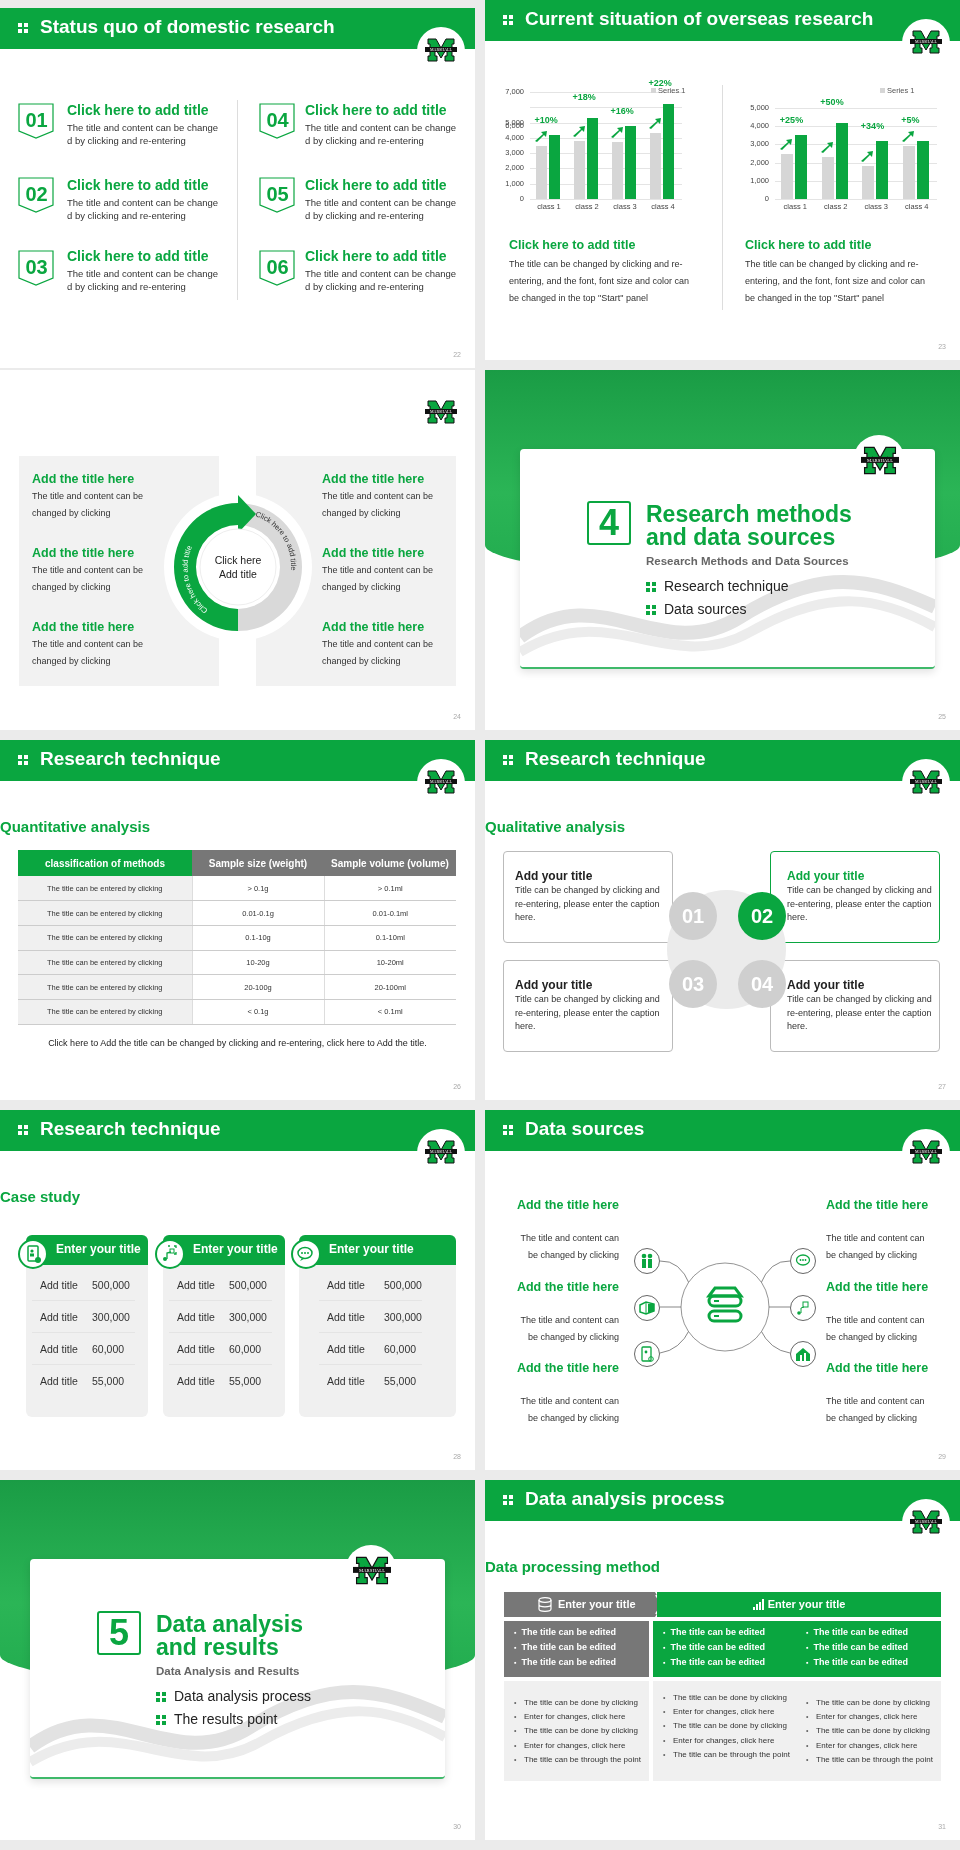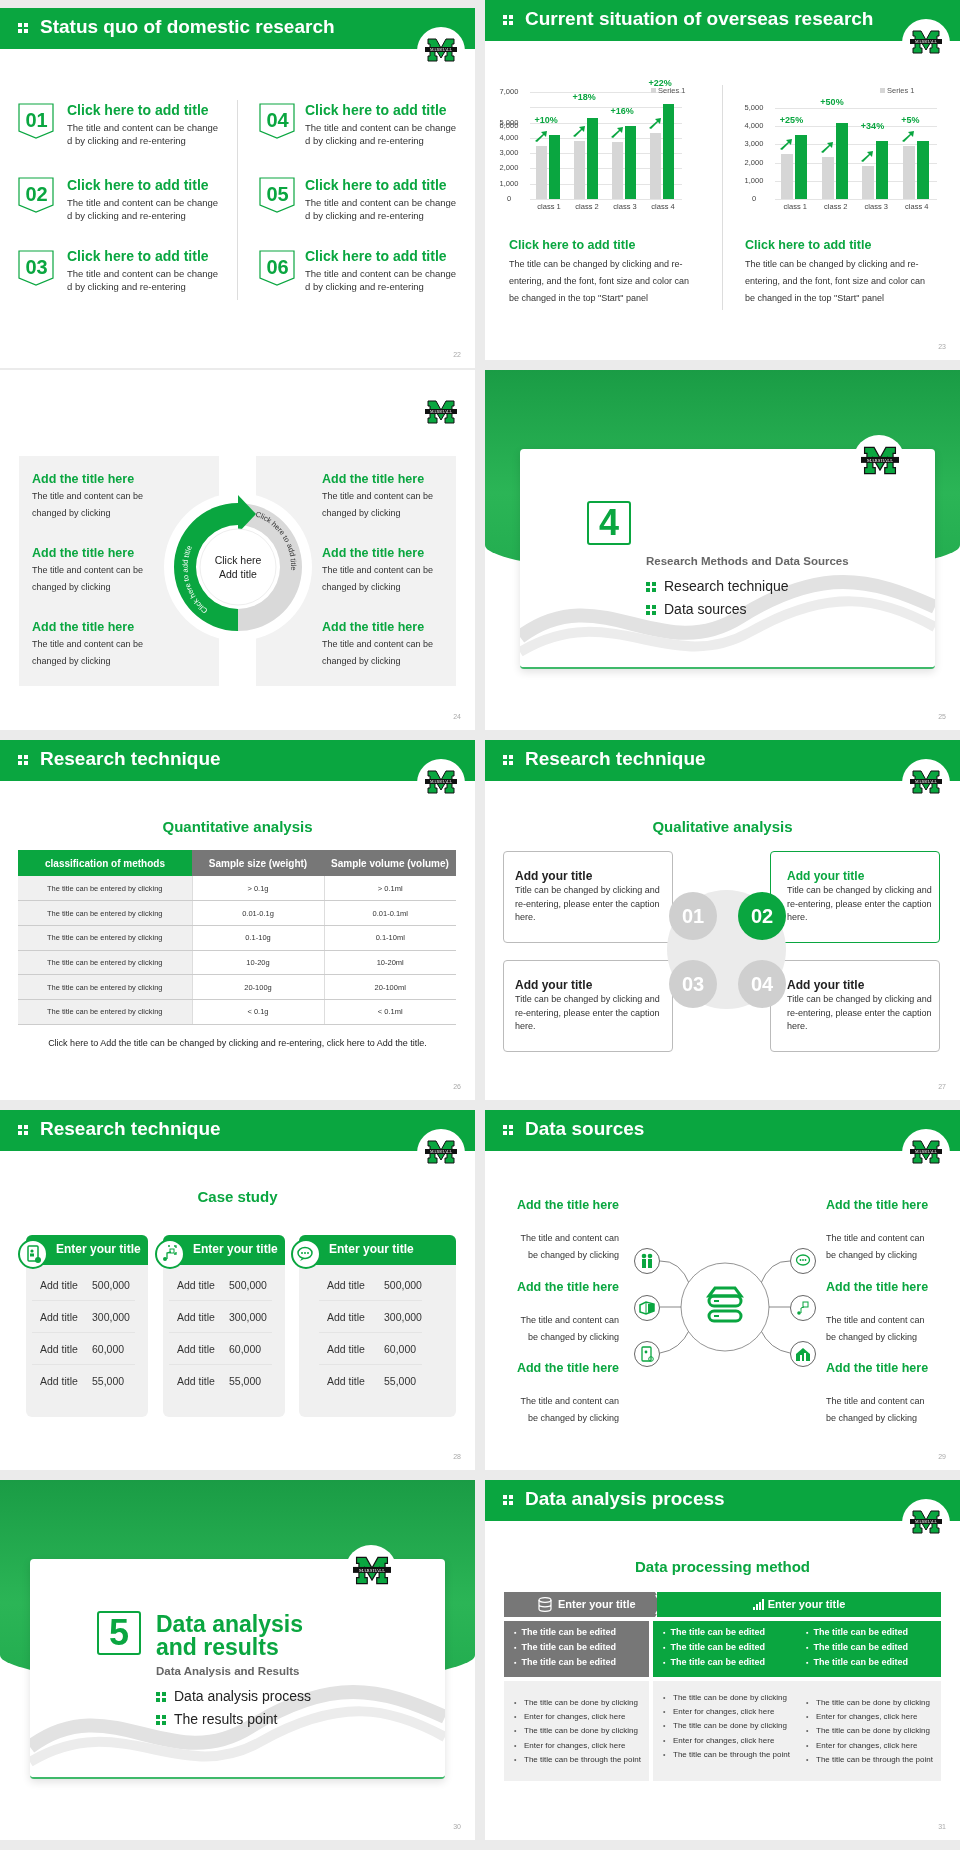--- a/index.html
+++ b/index.html
@@ -14,21 +14,21 @@
 .pnum{position:absolute;right:14px;bottom:10px;font-size:7px;color:#aaa}
 .gtitle{font-weight:bold;color:#0aa640}
 
 .num-badge{position:absolute;width:37px;height:36px}
 .num-badge svg{position:absolute;left:0;top:0}
 .num-badge span{position:absolute;left:0;top:6px;width:37px;text-align:center;font-size:20px;font-weight:bold;color:#0aa640}
 .it22 h3{font-size:14px;font-weight:bold;color:#0aa640;white-space:nowrap}
 .it22 p{font-size:9.5px;color:#333;line-height:13px;margin-top:3px;width:155px}
 
 .chart{position:absolute}
-.chart .yl{position:absolute;font-size:7.5px;color:#444;text-align:center;width:30px}
+.chart .yl{position:absolute;font-size:7.5px;color:#444;text-align:right;width:30px}
 .chart .gl{position:absolute;height:1px;background:#e4e4e4}
 .chart .bar{position:absolute}
 .chart .xl{position:absolute;font-size:7.5px;color:#444;text-align:center;width:40px}
 .chart .pct{position:absolute;font-size:9px;font-weight:bold;color:#0aa640;white-space:nowrap}
 .chart .arr{position:absolute;width:14px;height:12px}
 .legend{position:absolute;font-size:7.5px;color:#555}
 .legend i{display:inline-block;width:5px;height:5px;background:#d6d6d6;margin-right:2px}
 
 .panel24{position:absolute;background:#f2f2f2;width:200px;height:230px;top:86px}
 .it24 h3{font-size:12.5px;font-weight:bold;color:#0aa640}
@@ -64,21 +64,21 @@
 .ds-it h3{font-size:12.5px;font-weight:bold;color:#0aa640;white-space:nowrap}
 .ds-it p{font-size:9px;color:#333;line-height:17px;margin-top:18px}
 .ds-ic{position:absolute;width:26px;height:26px;border-radius:50%;border:1px solid #666;background:#fff}
 
 .ph{position:absolute;top:112px;height:25px;color:#fff;font-weight:bold;font-size:11px;line-height:25px}
 .pc{position:absolute;top:141px;width:145px;height:56px;color:#fff;font-weight:bold;font-size:9px;padding:4px 0 0 10px;line-height:14px}
 .pc div::before{content:"▪";margin-right:5px;font-size:7px}
 .pb{position:absolute;top:201px;width:145px;height:100px;background:#f0f0f0;font-size:8px;color:#333;padding:10px 0 0 10px;line-height:14.2px}
 .pb div{padding-left:10px;position:relative}
 .pb div::before{content:"•";position:absolute;left:0;font-size:7px;color:#666}
-.subtitle-c{position:absolute;left:0;width:475px;text-align:center;font-size:15px;font-weight:bold;color:#0aa640}
+.subtitle-c{position:absolute;left:0;width:475px;font-size:15px;font-weight:bold;color:#0aa640}
 </style>
 </head>
 <body>
 
 <div class="slide s-l" style="top:8px">
   <div class="hdr">
     <span class="dots"><i style="left:0;top:2px"></i><i style="left:6px;top:2px"></i><i style="left:0;top:8px"></i><i style="left:6px;top:8px"></i></span><span>Status quo of domestic research</span>
   </div>
   <div class="logo-circ">
       <svg class="logo" viewBox="0 0 32 24">
@@ -339,20 +339,24 @@
     </svg>
   </div>
   <div class="logo-circ" style="right:55px;top:65px;width:52px;height:52px">
       <svg class="logo" style="left:8px;top:11px;width:38px;height:29px" viewBox="0 0 32 24">
         <path d="M3 1h8l5 9 5-9h8v5h-2v12h2v5h-9v-5h2v-8l-6 10-6-10v8h2v5H3v-5h2V6H3z" fill="#0aa640" stroke="#111" stroke-width="1"></path>
         <rect x="0" y="9" width="32" height="5" fill="#111"></rect>
         <text x="16" y="13" font-size="4" fill="#fff" text-anchor="middle" font-family="Liberation Serif, serif">MARSHALL</text>
       </svg>
     </div>
   <div class="sec-num" style="left:102px;top:131px">4</div>
+  <div class="sec-title" style="left:161px;top:133px">
+      <div>Research methods</div>
+      <div>and data sources</div>
+    </div>
   <div class="sec-sub" style="left:161px;top:185px">Research Methods and Data Sources</div>
   <div class="sec-li" style="left:161px;top:208px"><span class="gd"><i style="left:0;top:1px"></i><i style="left:6px;top:1px"></i><i style="left:0;top:7px"></i><i style="left:6px;top:7px"></i></span><span>Research technique</span></div>
   <div class="sec-li" style="left:161px;top:231px"><span class="gd"><i style="left:0;top:1px"></i><i style="left:6px;top:1px"></i><i style="left:0;top:7px"></i><i style="left:6px;top:7px"></i></span><span>Data sources</span></div>
   <div class="pnum">25</div>
 </div>
 
 <div class="slide s-l" style="top:740px">
   <div class="hdr">
     <span class="dots"><i style="left:0;top:2px"></i><i style="left:6px;top:2px"></i><i style="left:0;top:8px"></i><i style="left:6px;top:8px"></i></span><span>Research technique</span>
   </div>

